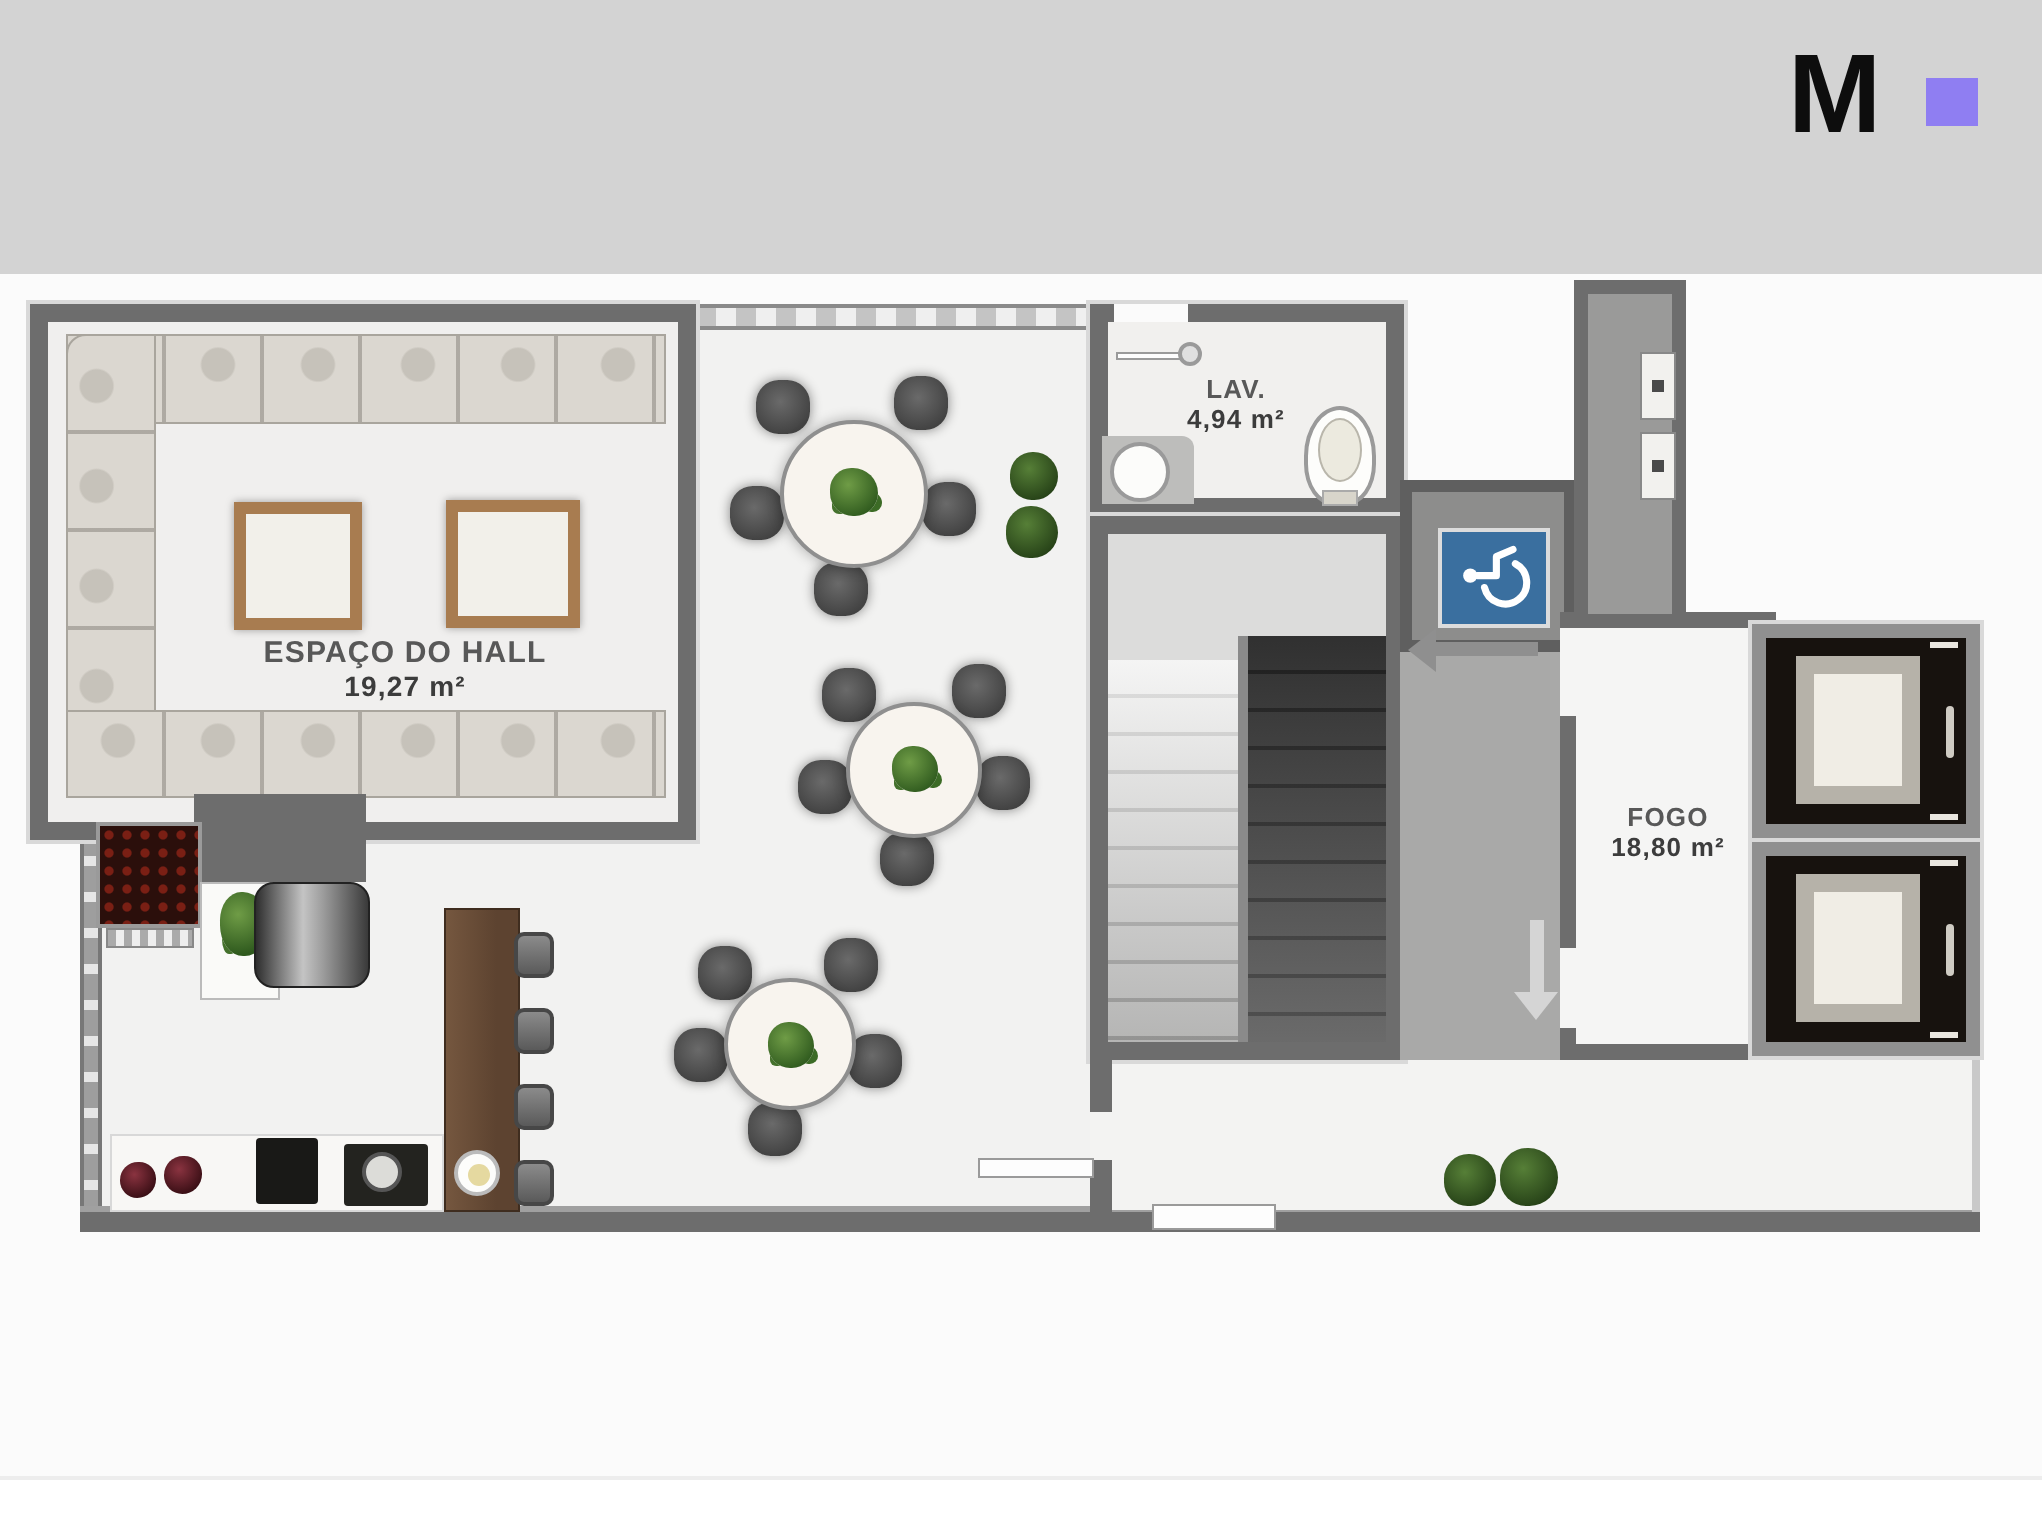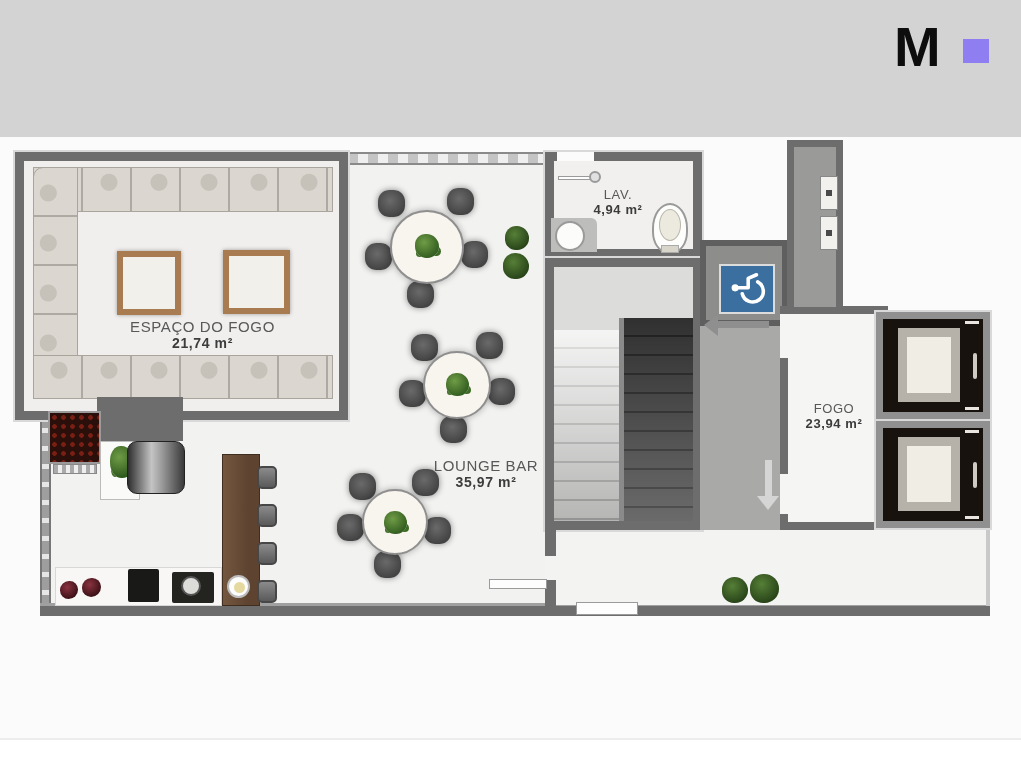--- a/index.html
+++ b/index.html
@@ -8,21 +8,21 @@
   
   .top-band{left:0;top:0;width:1021px;height:137px;background:#d3d3d3}
   .logo-m{left:894px;top:14px;font-size:56px;font-weight:800;color:#0d0d0d;letter-spacing:-2px}
   .logo-sq{left:963px;top:39px;width:26px;height:24px;background:#8f7ef2}
   .lower-bg{left:0;top:137px;width:1021px;height:603px;background:#fbfbfb}
   .page-split{left:0;top:738px;width:1021px;height:2px;background:#ededed}
   
   .wall{background:#6d6d6d}
   .room{border:9px solid #6d6d6d;background:#f0efee;box-shadow:0 0 0 2px #d9d9d9}
   .room-label{font-size:15px;color:#585858;letter-spacing:.6px;text-align:center;line-height:1.15}
-  .room-label .nm{display:block;font-weight:400}
+  .room-label .nm{display:block;font-weight:700}
   .room-label .ar{display:block;font-weight:700;color:#3c3c3c;font-size:14px}
   .room-label.small{font-size:13px}
   .room-label.small .ar{font-size:13px}
   
   .sofa{background:#dbd7d0;border:1px solid #a9a59d}
   .sofa.h{background-image:radial-gradient(circle at 50% 55%,#c6c2ba 0 8px,rgba(0,0,0,0) 9px),repeating-linear-gradient(90deg,rgba(0,0,0,0) 0 47px,rgba(90,85,78,.35) 47px 49px);background-size:50px 26px,auto;background-repeat:repeat-x,repeat}
   .sofa.v{background-image:radial-gradient(circle at 55% 50%,#c6c2ba 0 8px,rgba(0,0,0,0) 9px),repeating-linear-gradient(180deg,rgba(0,0,0,0) 0 47px,rgba(90,85,78,.35) 47px 49px);background-size:26px 50px,auto;background-repeat:repeat-y,repeat}
   .fire-table{border:6px solid #a87c50;background:#f2f0ea;box-shadow:0 0 4px rgba(0,0,0,.35)}
   
   .chair{width:27px;height:27px;border-radius:42%;background:radial-gradient(circle at 45% 40%,#6a6a6a,#424242 75%);box-shadow:0 0 6px rgba(0,0,0,.45)}
@@ -76,22 +76,22 @@
   <div class="abs door-line" style="left:576px;top:602px;width:62px;height:13px"></div>
   <div class="abs" style="left:986px;top:528px;width:4px;height:78px;background:#c9c9c9"></div>
 
   <div class="abs room" style="left:15px;top:152px;width:333px;height:268px"></div>
   <div class="abs sofa h" style="left:33px;top:167px;width:300px;height:45px"></div>
   <div class="abs sofa v" style="left:33px;top:167px;width:45px;height:232px;border-radius:10px 0 0 10px"></div>
   <div class="abs sofa h" style="left:33px;top:355px;width:300px;height:44px"></div>
   <div class="abs fire-table" style="left:117px;top:251px;width:64px;height:64px"></div>
   <div class="abs fire-table" style="left:223px;top:250px;width:67px;height:64px"></div>
   <div class="abs room-label" style="left:60px;top:318px;width:285px">
-    <span class="nm">ESPAÇO DO FOGO</span>
-    <span class="ar">21,74 m²</span>
+    <span class="nm">ESPAÇO DO HALL</span>
+    <span class="ar">19,27 m²</span>
   </div>
 
   <div class="abs wall" style="left:97px;top:397px;width:86px;height:44px"></div>
   <div class="abs" style="left:48px;top:411px;width:53px;height:53px;background-color:#2b0f0b;background-image:radial-gradient(#7a1f14 2px,rgba(0,0,0,0) 2.6px);background-size:9px 9px;border:2px solid #9a9a9a"></div>
   <div class="abs" style="left:53px;top:464px;width:44px;height:10px;background:repeating-linear-gradient(90deg,#aaa 0 4px,#eee 4px 8px);border:1px solid #888"></div>
   <div class="abs" style="left:100px;top:441px;width:40px;height:59px;background:#fafaf8;border:1px solid #bbb"></div>
   <div class="abs plant" style="left:110px;top:446px;width:24px;height:32px"></div>
   <div class="abs" style="left:127px;top:441px;width:58px;height:53px;border-radius:10px;border:1px solid #222;background:linear-gradient(90deg,#2e2e2e,#c4c4c4 42%,#9c9c9c 60%,#3a3a3a)"></div>
 
   <div class="abs chair" style="left:378px;top:190px"></div>
@@ -114,24 +114,20 @@
   <div class="abs chair" style="left:412px;top:469px"></div>
   <div class="abs chair" style="left:337px;top:514px"></div>
   <div class="abs chair" style="left:424px;top:517px"></div>
   <div class="abs chair" style="left:374px;top:551px"></div>
   <div class="abs table-round" style="left:362px;top:489px;width:66px;height:66px"></div>
   <div class="abs plant" style="left:384px;top:511px;width:23px;height:23px"></div>
 
   <div class="abs bush" style="left:505px;top:226px;width:24px;height:24px"></div>
   <div class="abs bush" style="left:503px;top:253px;width:26px;height:26px"></div>
 
-  <div class="abs room-label" style="left:410px;top:457px;width:152px">
-    <span class="nm">LOUNGE BAR</span>
-    <span class="ar">35,97 m²</span>
-  </div>
 
   <div class="abs" style="left:222px;top:454px;width:38px;height:152px;background:linear-gradient(90deg,#75573f,#5d4330 70%);border:1px solid #3f2d1f"></div>
   <div class="abs stool" style="left:257px;top:466px"></div>
   <div class="abs stool" style="left:257px;top:504px"></div>
   <div class="abs stool" style="left:257px;top:542px"></div>
   <div class="abs stool" style="left:257px;top:580px"></div>
   <div class="abs" style="left:227px;top:575px;width:23px;height:23px;border-radius:50%;background:#fdfdfb;border:2px solid #bbb"></div>
   <div class="abs" style="left:234px;top:582px;width:11px;height:11px;border-radius:50%;background:#e5d9a0"></div>
 
   <div class="abs" style="left:55px;top:567px;width:167px;height:39px;background:#f8f7f5;border:1px solid #d8d8d8"></div>
@@ -182,21 +178,21 @@
   <div class="abs light" style="left:757px;top:460px;width:22px;height:52px">
     <div class="abs a-shaft" style="left:8px;top:0;width:7px;height:36px"></div>
     <div class="abs a-head-down" style="left:0;top:36px"></div>
   </div>
 
   <div class="abs" style="left:780px;top:306px;width:108px;height:224px;border:8px solid #6d6d6d;background:#f5f5f4"></div>
   <div class="abs" style="left:780px;top:314px;width:8px;height:44px;background:#f5f5f4"></div>
   <div class="abs" style="left:780px;top:474px;width:8px;height:40px;background:#f5f5f4"></div>
   <div class="abs room-label small" style="left:794px;top:402px;width:80px">
     <span class="nm">FOGO</span>
-    <span class="ar">23,94 m²</span>
+    <span class="ar">18,80 m²</span>
   </div>
 
   <div class="abs elevator" style="left:876px;top:312px;width:114px;height:107px">
     <div class="abs lift-platform" style="left:15px;top:9px;width:62px;height:74px"></div>
     <div class="abs lift-slit" style="right:6px;top:34px;width:4px;height:26px"></div>
     <div class="abs tick" style="right:4px;top:2px;width:14px;height:3px"></div>
     <div class="abs tick" style="right:4px;bottom:2px;width:14px;height:3px"></div>
   </div>
   <div class="abs elevator" style="left:876px;top:421px;width:114px;height:107px">
     <div class="abs lift-platform" style="left:15px;top:9px;width:62px;height:74px"></div>

